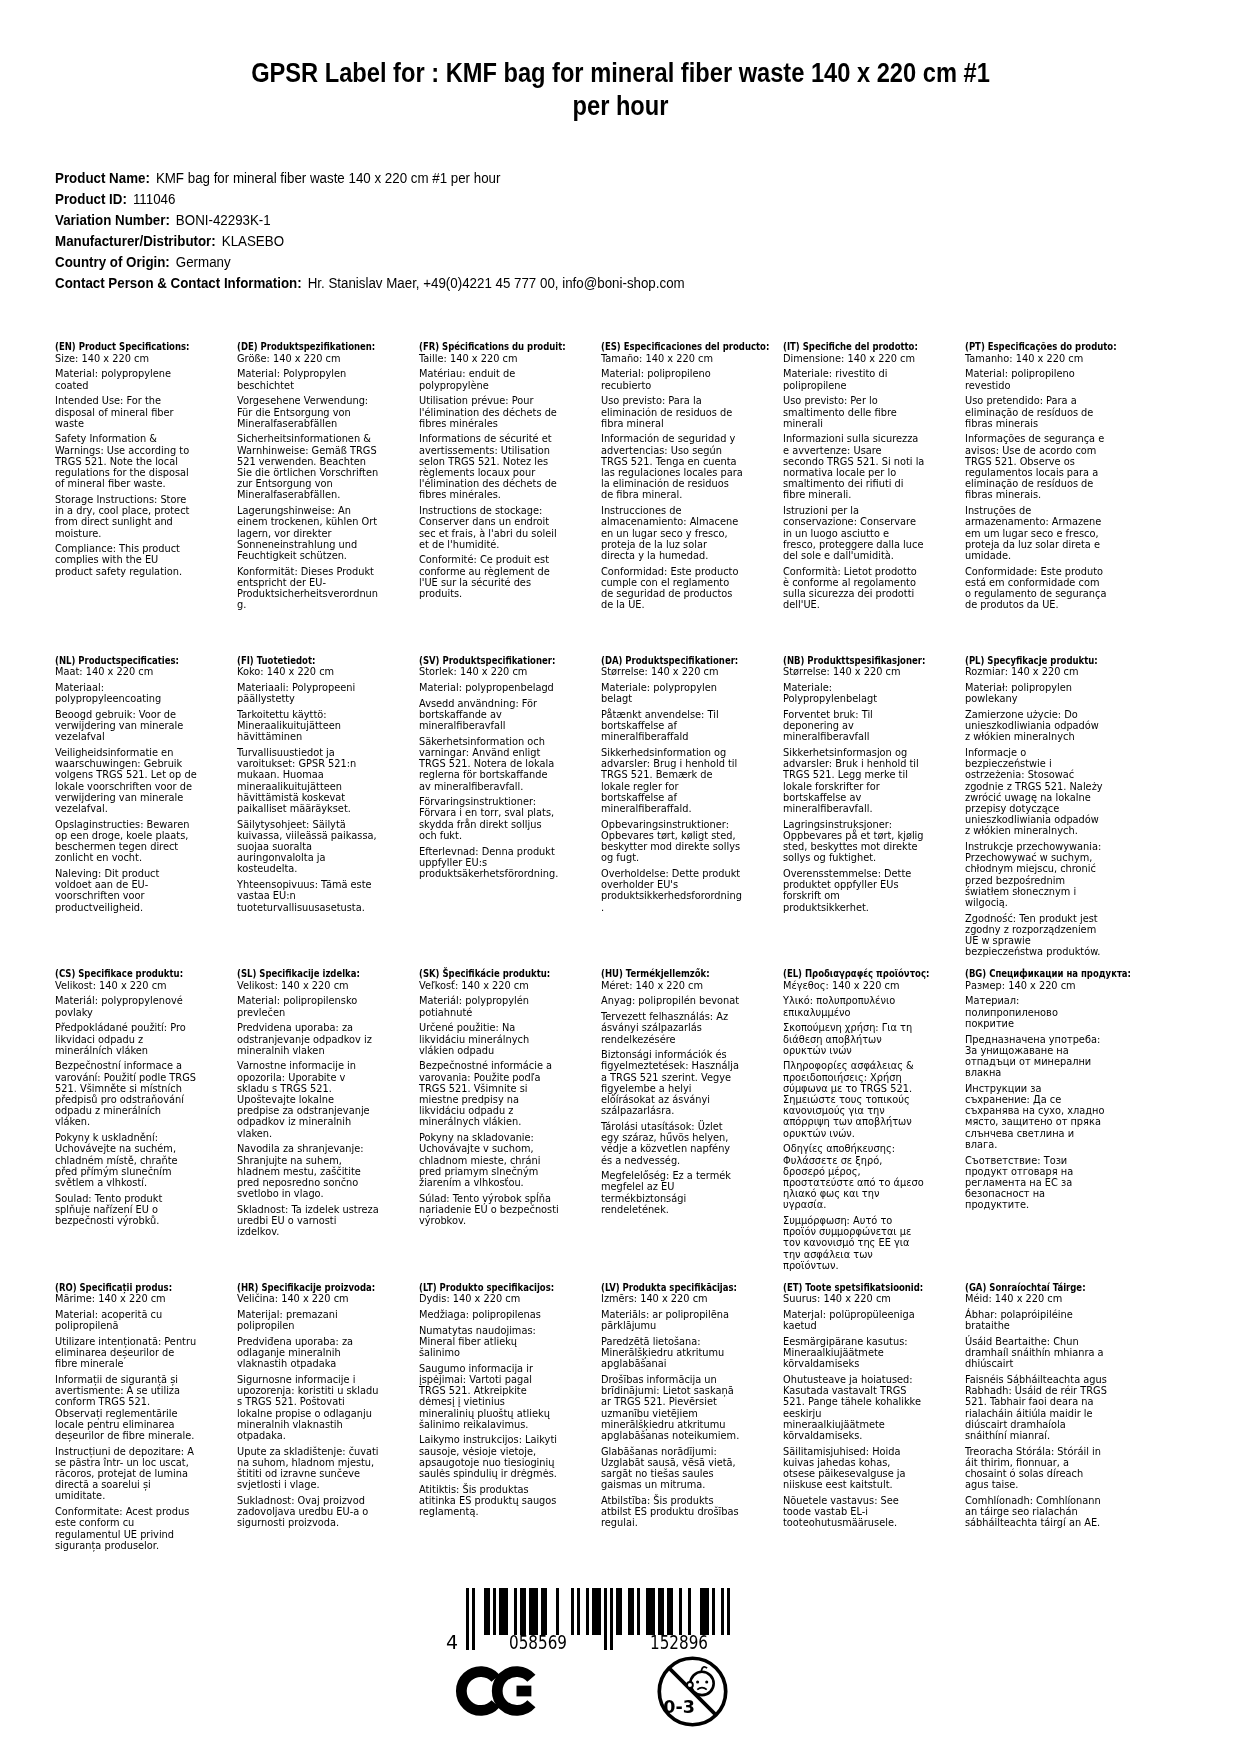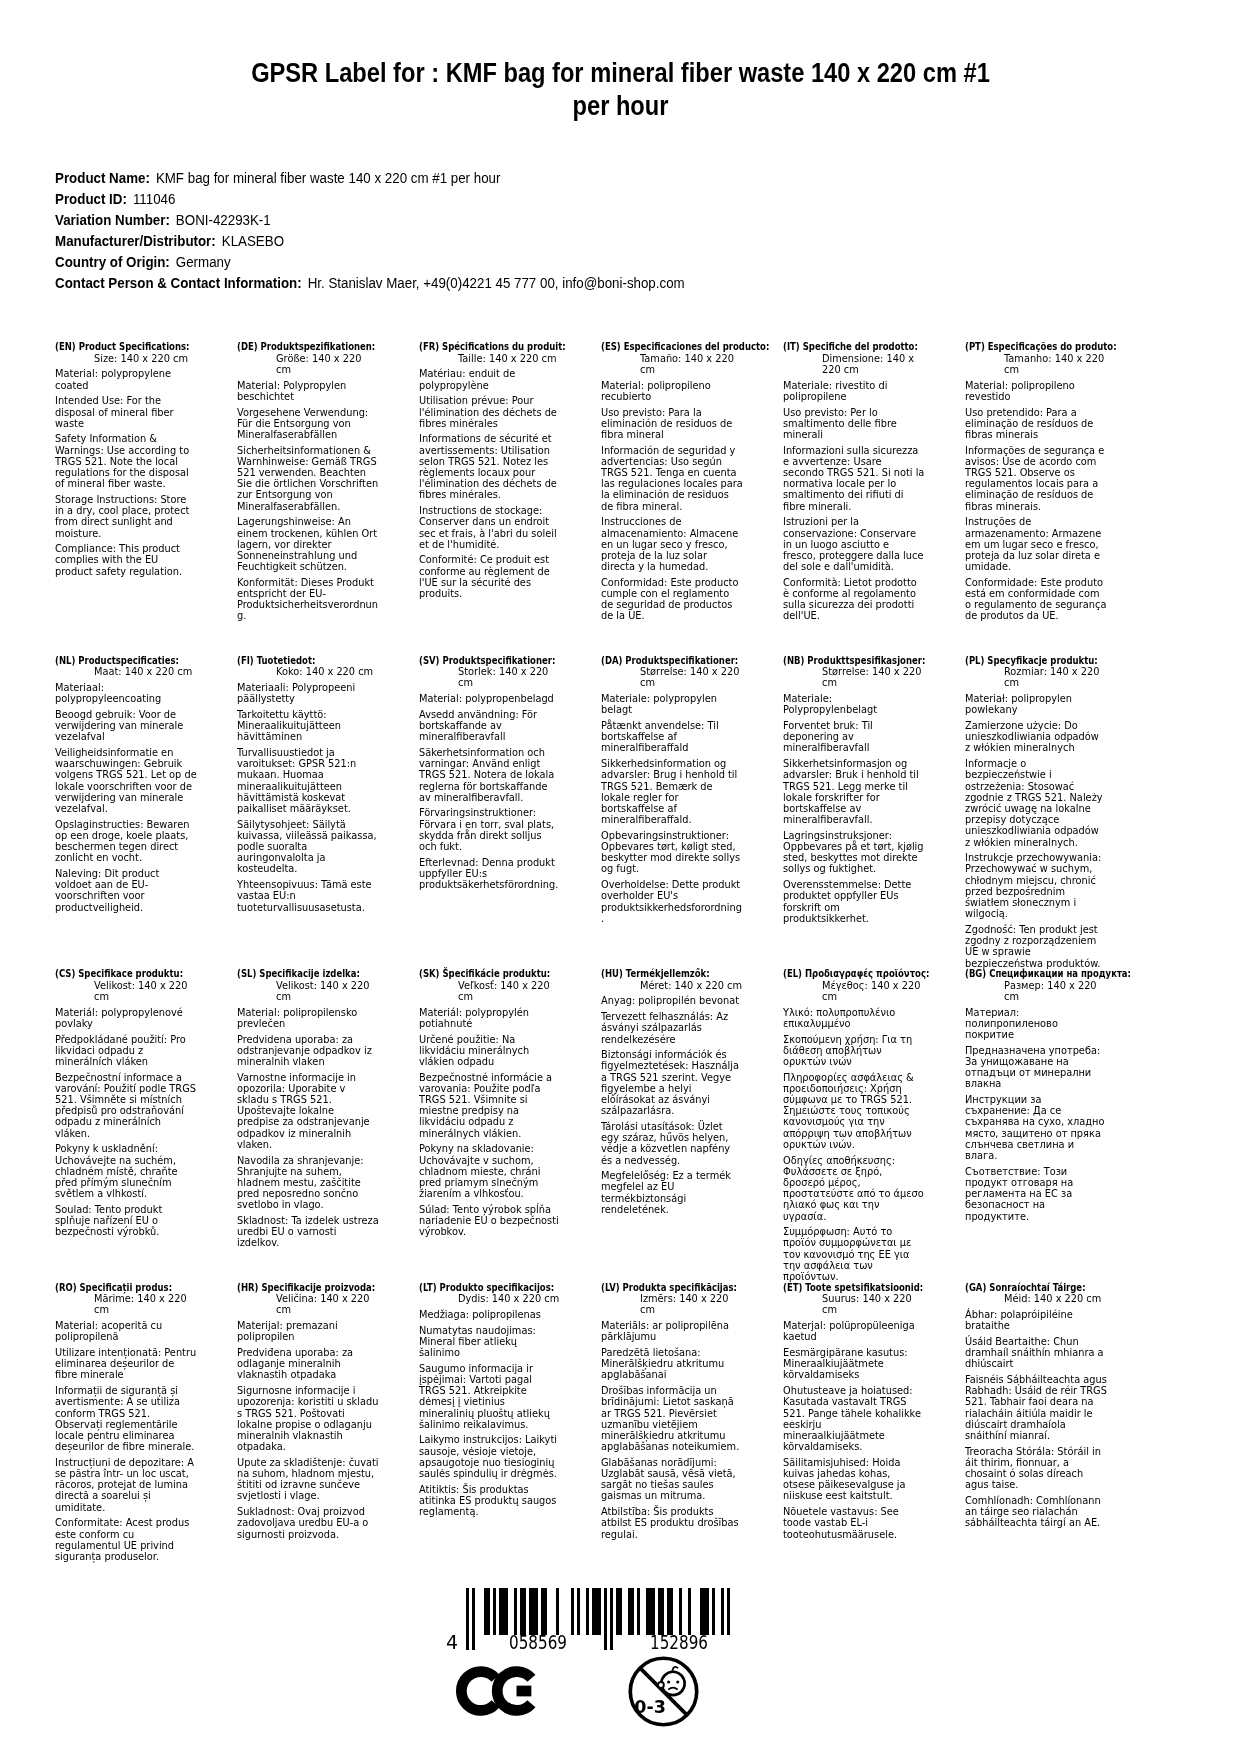--- a/index.html
+++ b/index.html
@@ -21,26 +21,26 @@
 
   
   .spec-grid{position:absolute;left:55px;top:341px;display:grid;
              grid-template-columns:repeat(6,142px);column-gap:40px;
              grid-auto-rows:313.5px;}
   .spec-block{font-size:9.8px;line-height:11.2px;}
   .spec-heading{font-weight:bold;font-size:10px;white-space:nowrap;
                 width:max-content;transform:scaleX(0.85);
                 transform-origin:0 50%;}
   .spec-para{margin:4.5px 0 0 0;overflow-wrap:break-word;}
-  .spec-para.first{margin-top:0.5px;margin-left:39px;}
+  .spec-para.first{margin-top:0.5px;}
 
   
   .barcode-wrap{position:absolute;left:436px;top:1588px;}
   .ce-mark{position:absolute;left:455px;top:1663px;}
-  .age-warning{position:absolute;left:627px;top:1655px;}
+  .age-warning{position:absolute;left:656px;top:1655px;}
   svg{display:block;}
 </style>
 </head>
 <body>
 
 <div class="header-scale">
   <div class="page-title">
     <div>GPSR Label for : KMF bag for mineral fiber waste 140 x 220 cm #1</div>
     <div>per hour</div>
   </div>
@@ -117,21 +117,21 @@
       <div class="spec-para">Veiligheidsinformatie en waarschuwingen: Gebruik volgens TRGS 521. Let op de lokale voorschriften voor de verwijdering van minerale vezelafval.</div>
       <div class="spec-para">Opslaginstructies: Bewaren op een droge, koele plaats, beschermen tegen direct zonlicht en vocht.</div>
       <div class="spec-para">Naleving: Dit product voldoet aan de EU-voorschriften voor productveiligheid.</div>
     </div>
     <div class="spec-block">
       <div class="spec-heading">(FI) Tuotetiedot:</div>
       <div class="spec-para first">Koko: 140 x 220 cm</div>
       <div class="spec-para">Materiaali: Polypropeeni päällystetty</div>
       <div class="spec-para">Tarkoitettu käyttö: Mineraalikuitujätteen hävittäminen</div>
       <div class="spec-para">Turvallisuustiedot ja varoitukset: GPSR 521:n mukaan. Huomaa mineraalikuitujätteen hävittämistä koskevat paikalliset määräykset.</div>
-      <div class="spec-para">Säilytysohjeet: Säilytä kuivassa, viileässä paikassa, podle suoralta auringonvalolta ja kosteudelta.</div>
+      <div class="spec-para">Säilytysohjeet: Säilytä kuivassa, viileässä paikassa, suojaa suoralta auringonvalolta ja kosteudelta.</div>
       <div class="spec-para">Yhteensopivuus: Tämä este vastaa EU:n tuoteturvallisuusasetusta.</div>
     </div>
     <div class="spec-block">
       <div class="spec-heading">(SV) Produktspecifikationer:</div>
       <div class="spec-para first">Storlek: 140 x 220 cm</div>
       <div class="spec-para">Material: polypropenbelagd</div>
       <div class="spec-para">Avsedd användning: För bortskaffande av mineralfiberavfall</div>
       <div class="spec-para">Säkerhetsinformation och varningar: Använd enligt TRGS 521. Notera de lokala reglerna för bortskaffande av mineralfiberavfall.</div>
       <div class="spec-para">Förvaringsinstruktioner: Förvara i en torr, sval plats, skydda från direkt solljus och fukt.</div>
       <div class="spec-para">Efterlevnad: Denna produkt uppfyller EU:s produktsäkerhetsförordning.</div>

